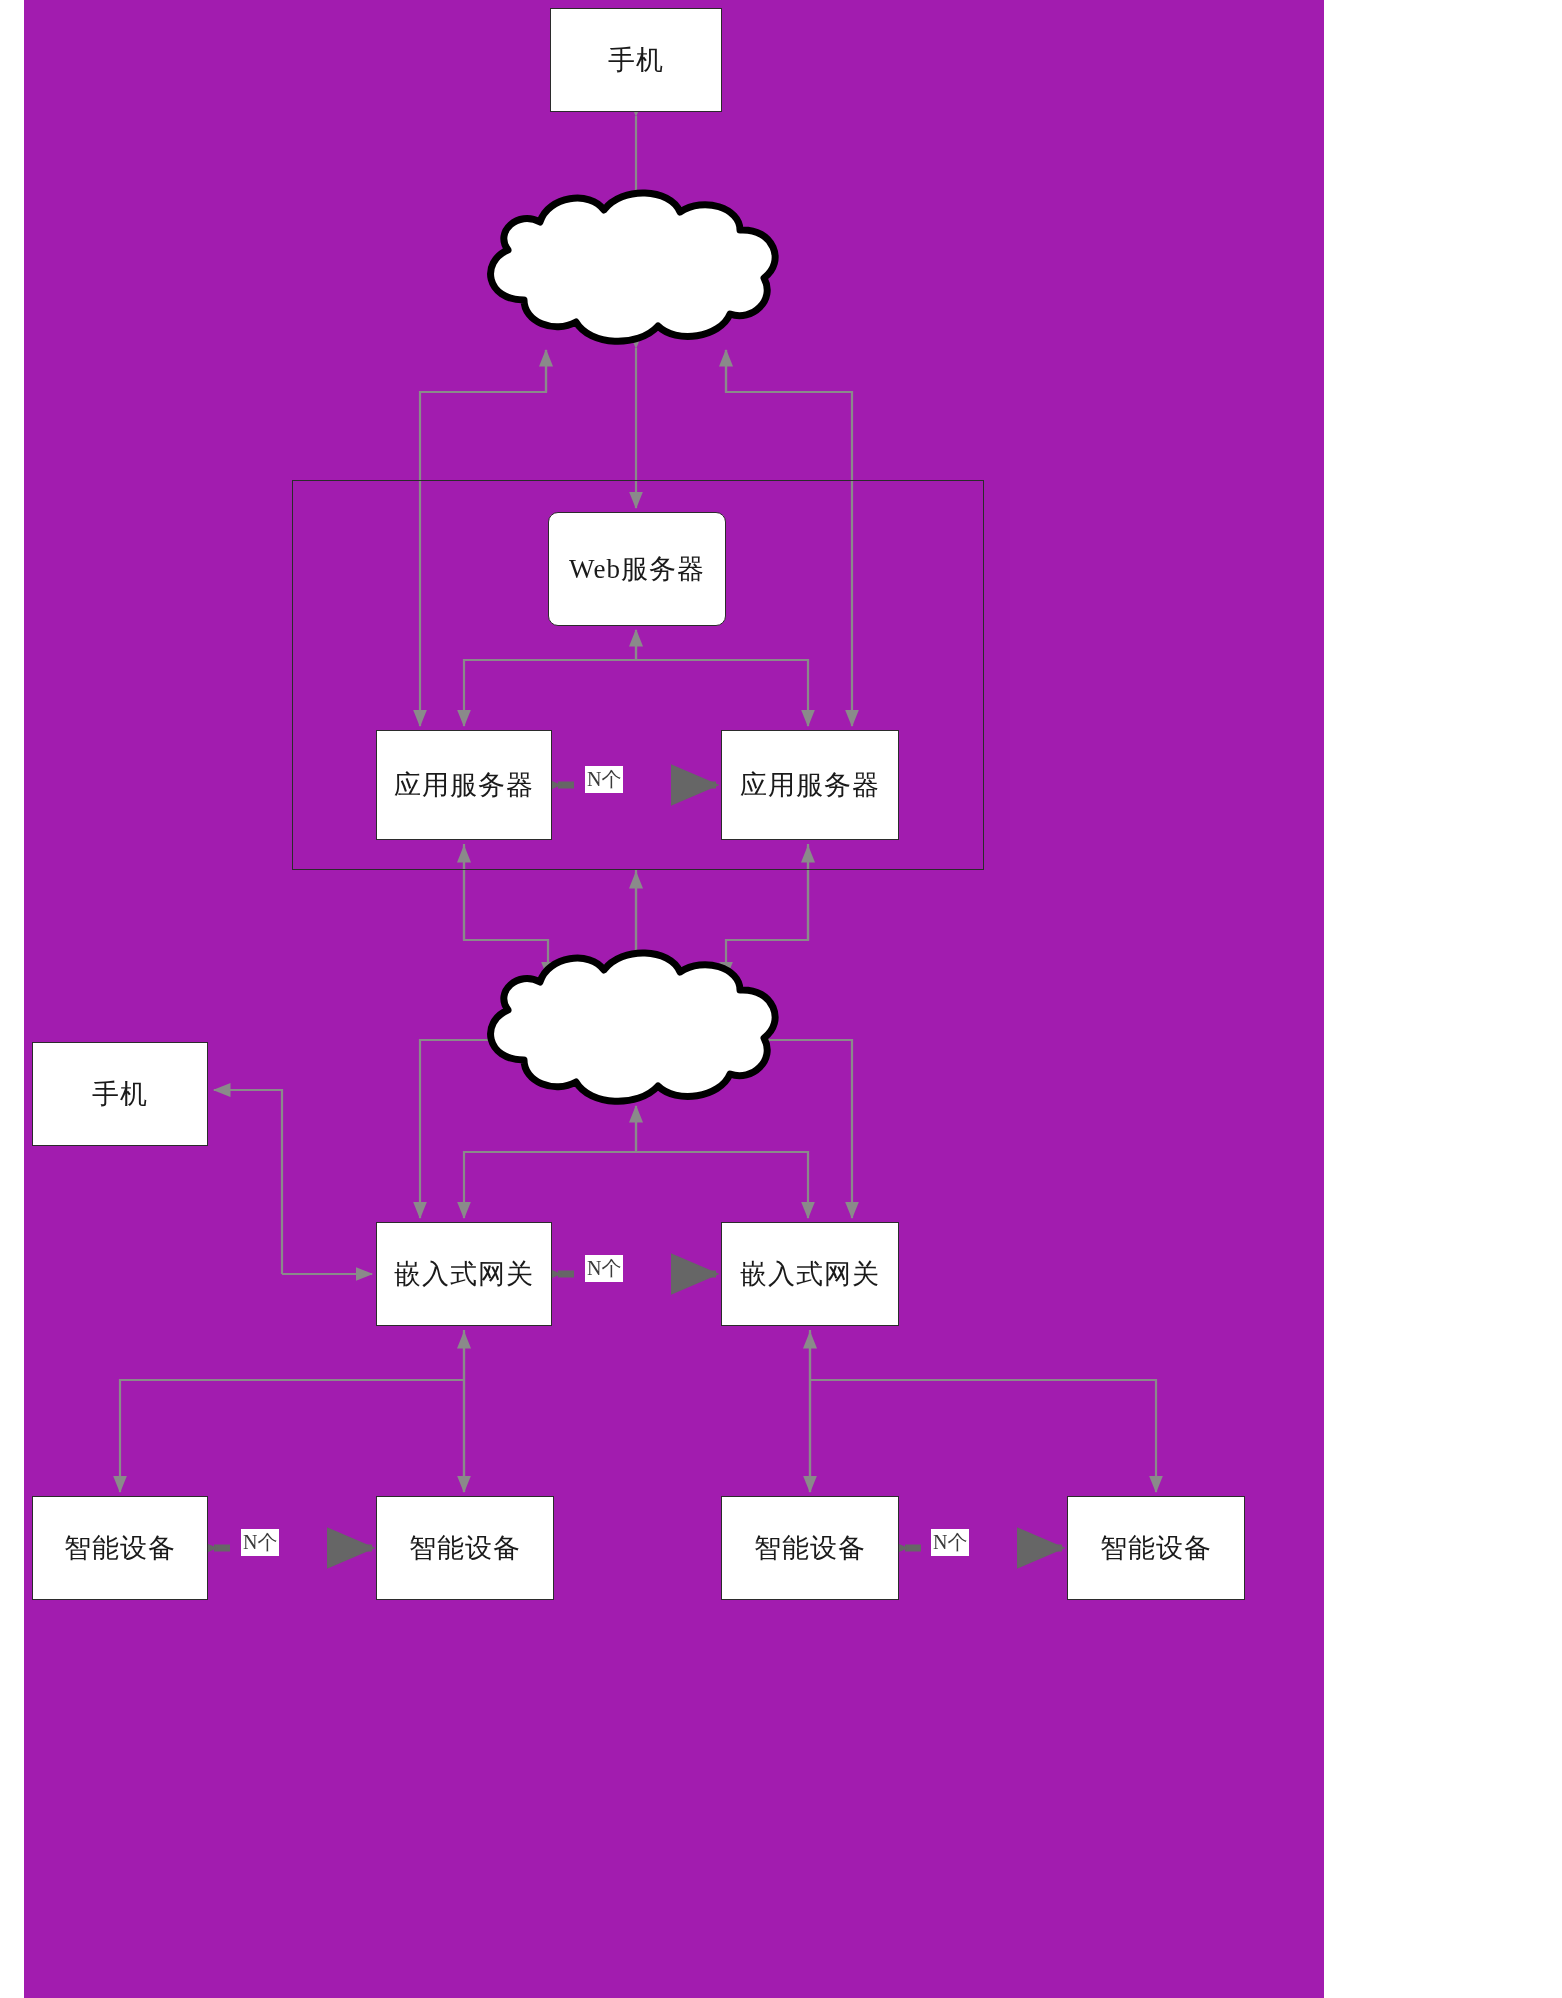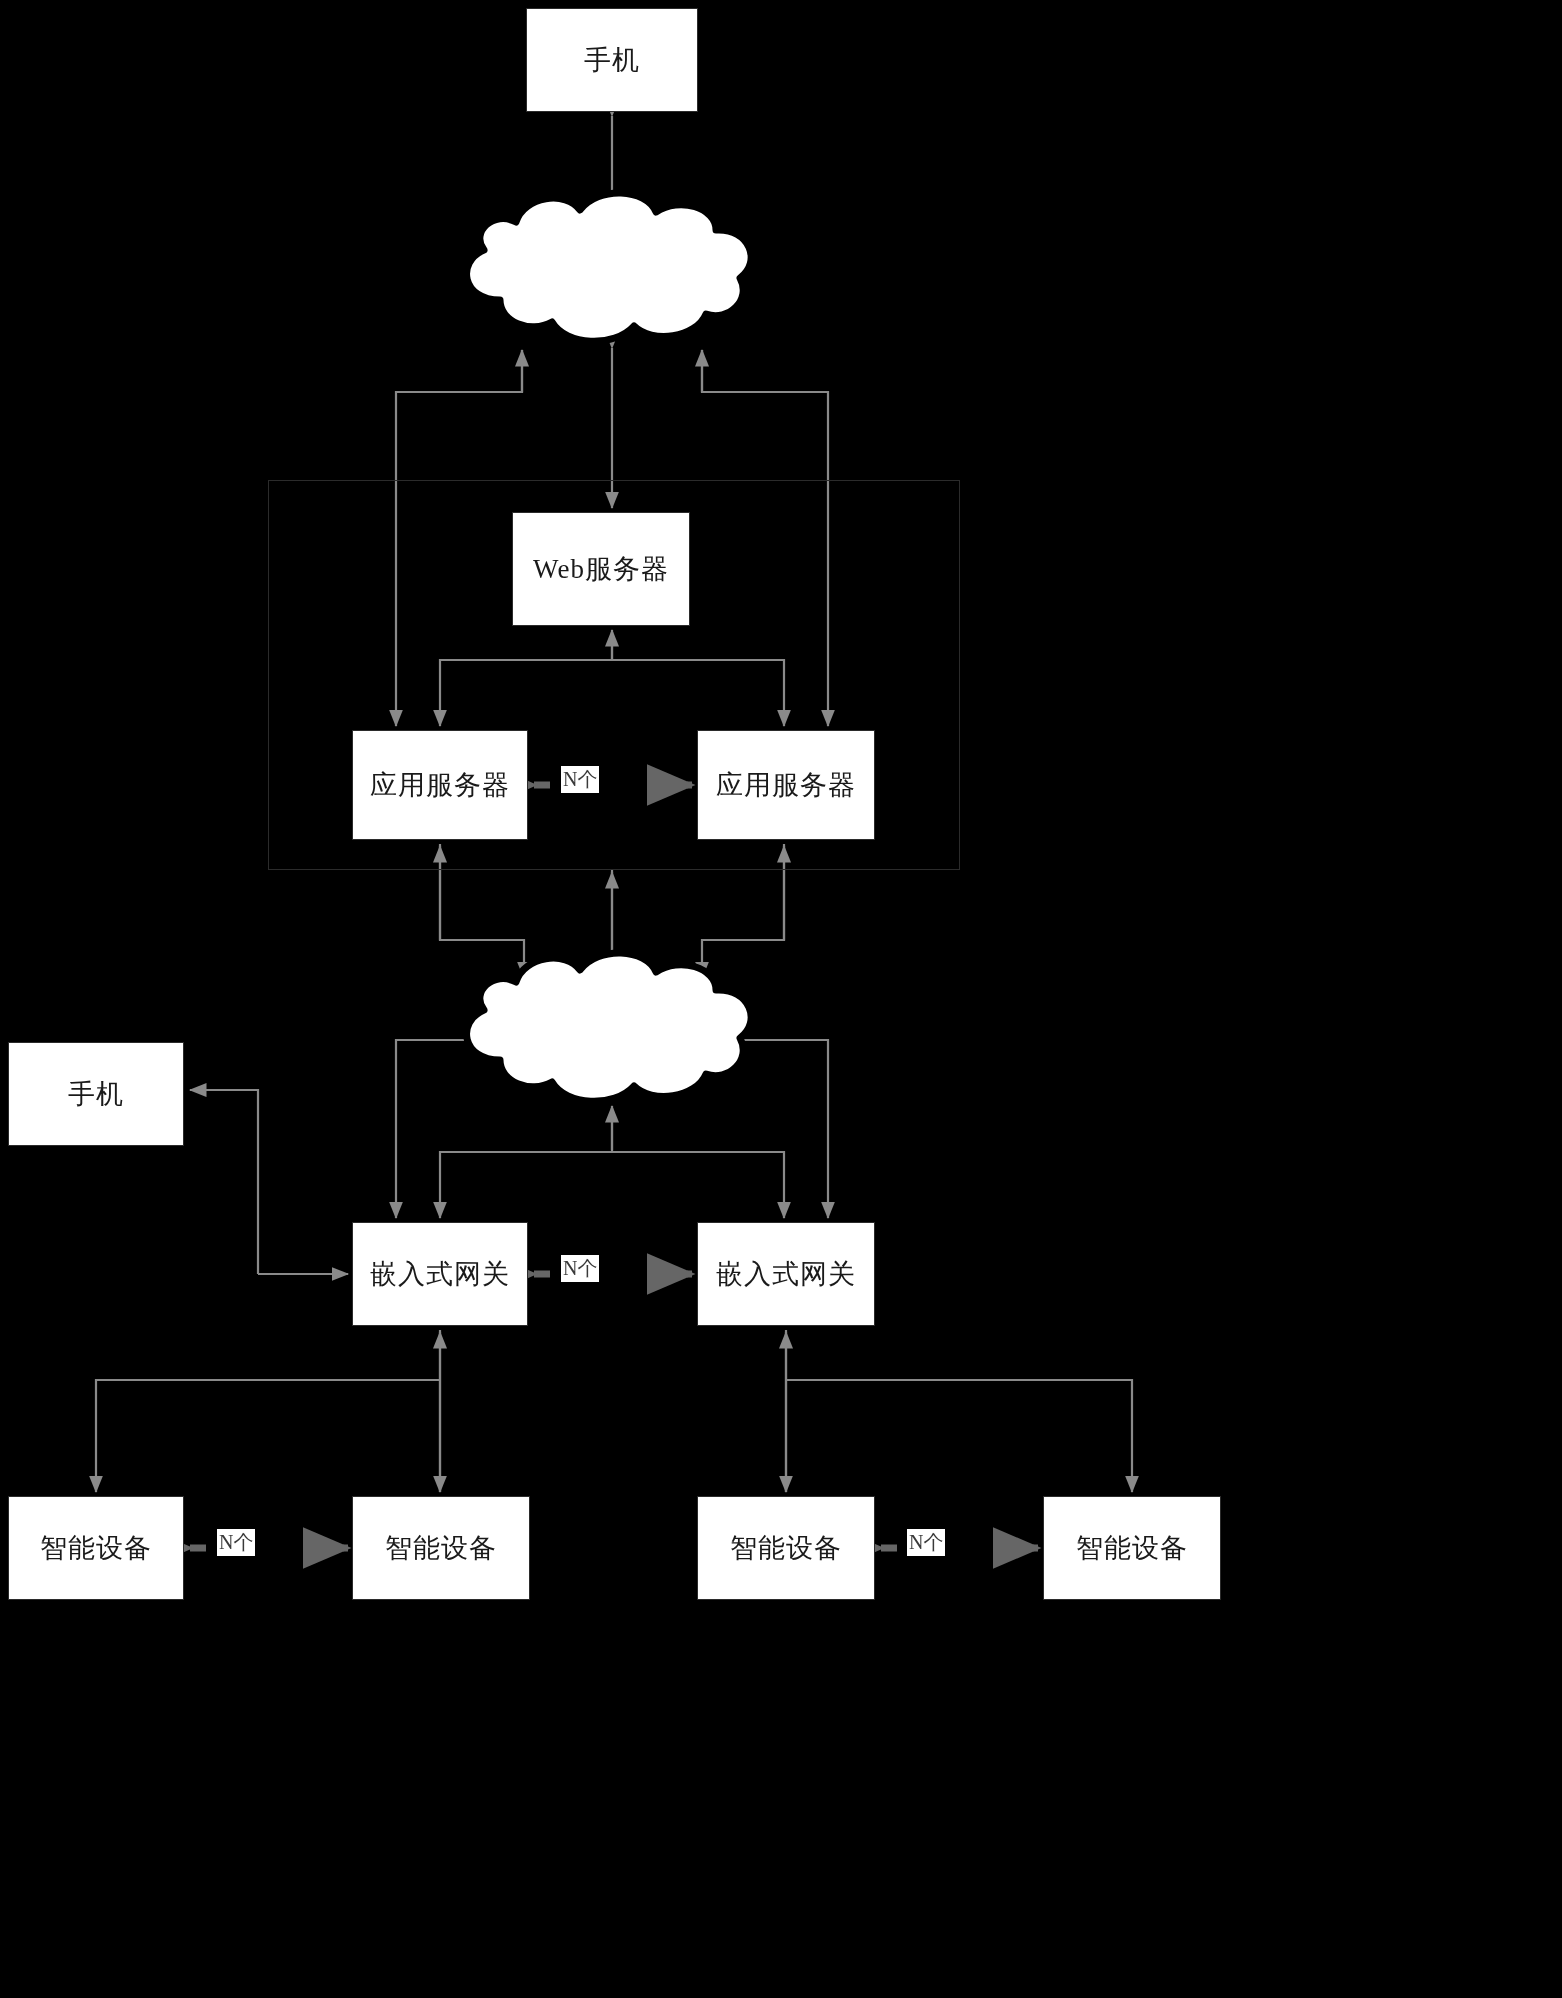--- a/index.html
+++ b/index.html
@@ -5,24 +5,25 @@
   html, body {
     margin: 0;
     padding: 0;
     background: #ffffff;
   }
   body {
     font-family: "Liberation Serif", "DejaVu Serif", serif;
   }
   #canvas {
     position: relative;
-    width: 1562px;
+    width: 1300px;
     height: 1998px;
-    background: #000000;
+    background: #a21caf;
     overflow: hidden;
+    margin-left: 24px;
   }
   .node {
     position: absolute;
     border: 1.6px solid #2b2b2b;
     background: #ffffff;
     box-sizing: border-box;
     display: flex;
     align-items: center;
     justify-content: center;
     text-align: center;
@@ -152,21 +153,21 @@
                C530,1094 500,1082 500,1060 Z"></path>
     </g>
   </svg>
 
   <div class="group-box" style="left:268px; top:480px; width:692px; height:390px;"></div>
 
   <div class="node" style="left:526px; top:8px; width:172px; height:104px;">
     <span>手机</span>
   </div>
 
-  <div class="node" style="left:512px; top:512px; width:178px; height:114px;">
+  <div class="node" style="left:524px; top:512px; width:178px; height:114px;border-radius:10px;">
     <span>Web服务器</span>
   </div>
 
   <div class="node" style="left:352px; top:730px; width:176px; height:110px;">
     <span>应用服务器</span>
   </div>
 
   <div class="node" style="left:697px; top:730px; width:178px; height:110px;">
     <span>应用服务器</span>
   </div>

